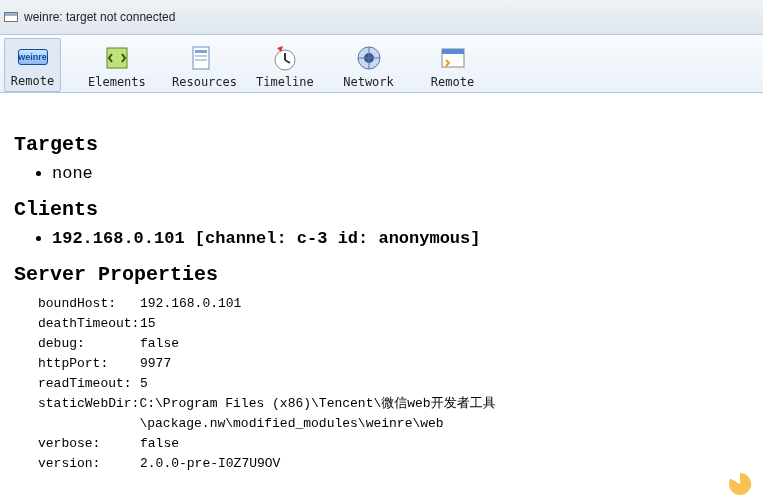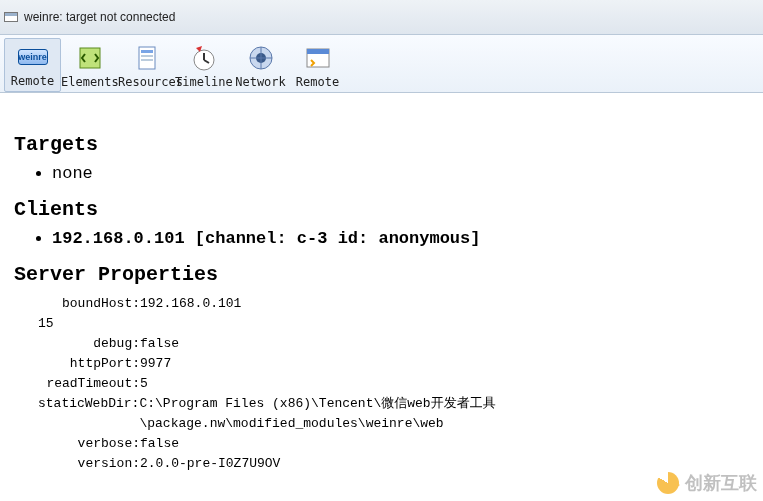--- a/index.html
+++ b/index.html
@@ -32,20 +32,21 @@
   .titlebar .wicn::after{
     content:""; position:absolute; left:0; right:0; top:0; height:3px; background:#9bb2cc;
   }
   .toolbar {
     height: 58px;
     background: linear-gradient(#f8fbff, #eaf1f9);
     border-bottom: 1px solid #b9c8d8;
     display: flex;
     align-items: flex-end;
     padding-left: 4px;
+    gap: 27px;
   }
   .tbtn {
     width: 57px;
     text-align: center;
     font-family: "SimSun","NSimSun",monospace;
     font-size: 12px;
     color: #222;
     cursor: pointer;
     padding-bottom: 3px;
   }
@@ -55,21 +56,21 @@
     width:30px;height:16px;border:1px solid #0a4e9b;border-radius:3px;background:linear-gradient(#cfe4ff,#8fb9ef);
     display:flex;align-items:center;justify-content:center;color:#0a4e9b;font-weight:bold;font-size:9px;font-family:Arial;
   }
   .content { padding: 30px 14px; font-family: "SimSun","NSimSun","Courier New",monospace; }
   h2 { font-family: "SimSun","NSimSun","Courier New",monospace; font-size: 20px; font-weight: bold; margin: 10px 0 8px 0; }
   ul { margin: 4px 0 14px 0; padding-left: 38px; }
   li { font-size: 17px; line-height: 20px; }
   li.bold { font-weight: bold; }
   .props { margin-left: 24px; margin-top: 6px; }
   .prow { display: flex; line-height: 20px; font-size: 13px; }
-  .prow .k { width: 102px; text-align: right; }
+  .prow .k { width: 102px; }
   .watermark {
     position: absolute; right: 6px; bottom: 6px;
     font-family: "Microsoft YaHei", sans-serif; font-size: 18px; font-weight: bold;
     color: #b6b6b6; display:flex; align-items:center; opacity:.85;
   }
   .watermark .orb{
     width:22px;height:22px;border-radius:50%;
     background: conic-gradient(#f7b733 0 300deg, transparent 300deg 360deg);
     margin-right:6px; position:relative;
   }
@@ -156,20 +157,21 @@
     <li class="bold">192.168.0.101 [channel: c-3 id: anonymous]</li>
   </ul>
 
   <h2>Server Properties</h2>
   <div class="props">
     <div class="prow">
         <span class="k">boundHost:</span>
         <span>192.168.0.101</span>
       </div>
     <div class="prow">
+        <span class="k">deathTimeout:</span>
         <span>15</span>
       </div>
     <div class="prow">
         <span class="k">debug:</span>
         <span>false</span>
       </div>
     <div class="prow">
         <span class="k">httpPort:</span>
         <span>9977</span>
       </div>
@@ -187,14 +189,13 @@
       </div>
     <div class="prow">
         <span class="k">version:</span>
         <span>2.0.0-pre-I0Z7U9OV</span>
       </div>
   </div>
 </div>
 
 <div class="watermark">
   <div class="orb"></div>
-  <span>创新互联</span>
 </div>
 
 </body></html>

